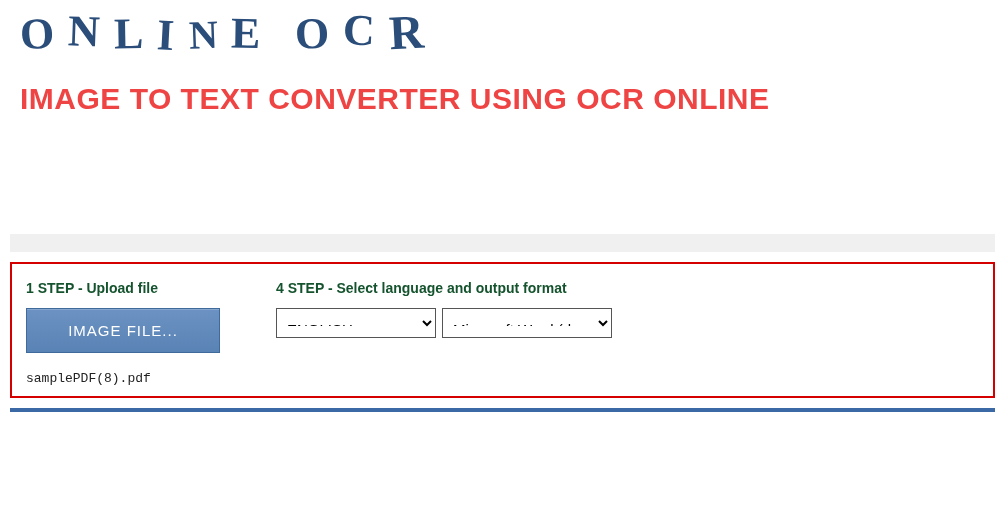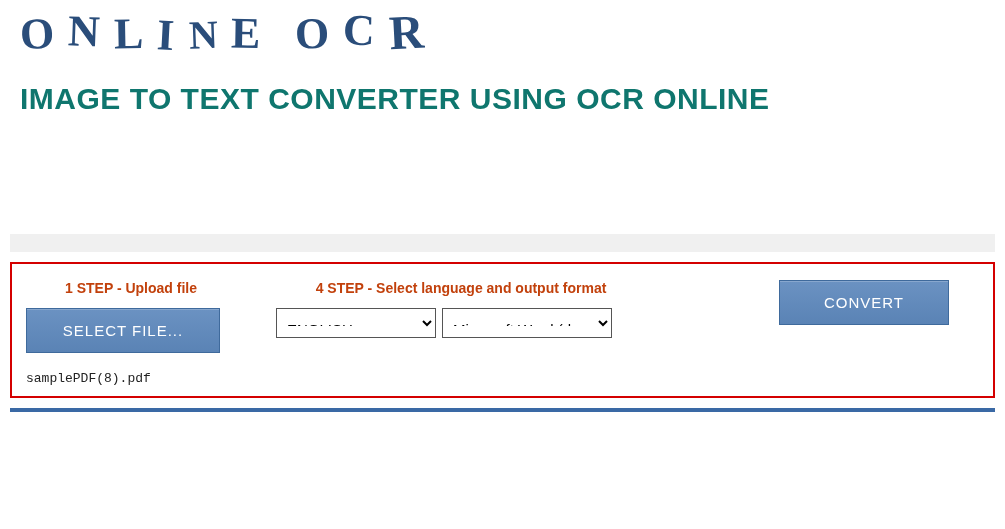--- a/index.html
+++ b/index.html
@@ -39,21 +39,21 @@
     .logo-space { display:inline-block; width: 20px; }
     .logo-char.c7 { transform: rotate(-2deg); }
     .logo-char.c8 { transform: rotate(2deg) translateY(-3px); }
     .logo-char.c9 { transform: rotate(-3deg); font-size: 48px;}
     .content {
       padding: 10px 20px 0 20px;
     }
     .page-title {
       font-size: 30px;
       font-weight: bold;
-      color: #0f766e;
+      color: #ef4444;
       margin-bottom: 16px;
       letter-spacing: 0.5px;
     }
     .page-desc {
       font-size: 14px;
       color: #888888;
       line-height: 1.7;
       max-width: 870px;
     }
     .spacer-bar {
@@ -77,23 +77,22 @@
     .step-col {
       display: flex;
       flex-direction: column;
     }
     .step-col.step1 { width: 210px; }
     .step-col.step2 { width: 370px; }
     .step-col.step3 { width: 200px; margin-left: auto; }
     .step-label {
       font-size: 14px;
       font-weight: bold;
-      color: #c2410c;
+      color: #14532d;
       margin-bottom: 12px;
-      text-align: center;
     }
     .btn {
       background: linear-gradient(to bottom, #6b92c2, #5a83b5);
       border: 1px solid #3f6a9c;
       color: #ffffff;
       font-size: 15px;
       font-weight: 500;
       letter-spacing: 1px;
       padding: 13px 0;
       text-align: center;
@@ -143,33 +142,32 @@
 <div class="content">
   <h1 class="page-title">IMAGE TO TEXT CONVERTER USING OCR ONLINE</h1>
 </div>
 
 <div class="spacer-bar"></div>
 
 <div class="steps-box">
   <div class="steps-row">
     <div class="step-col step1">
       <div class="step-label">1 STEP - Upload file</div>
-      <button class="btn">SELECT FILE...</button>
+      <button class="btn">IMAGE FILE...</button>
     </div>
     <div class="step-col step2">
       <div class="step-label">4 STEP - Select language and output format</div>
       <div class="select-row">
         <select class="select lang">
           <option>ENGLISH</option>
         </select>
         <select class="select fmt">
           <option>Microsoft Word (docx)</option>
         </select>
       </div>
     </div>
     <div class="step-col step3">
-      <button class="btn convert">CONVERT</button>
     </div>
   </div>
   <div class="filename">samplePDF(8).pdf</div>
 </div>
 
 <div class="bottom-rule"></div>
 
 </body></html>

